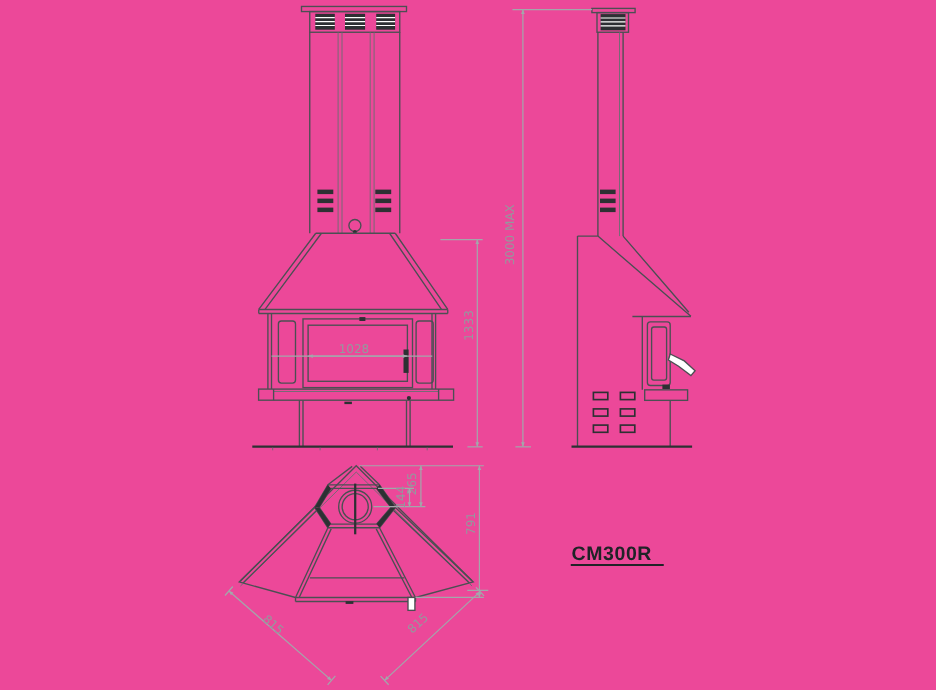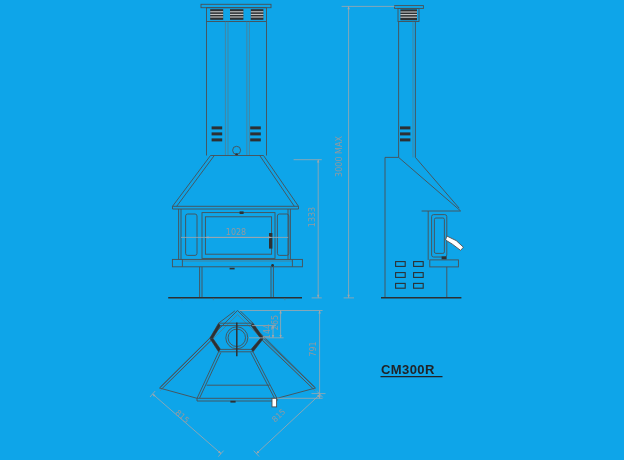--- a/index.html
+++ b/index.html
@@ -1,16 +1,16 @@
 <!DOCTYPE html>
 <html><head>
 <meta charset="utf-8">
 <style>
   html,body{margin:0;padding:0;background:#ffffff;}
-  #stage{position:relative;width:624px;height:460px;background:#0ea5e9;overflow:hidden;
+  #stage{position:relative;width:624px;height:460px;background:#ec4899;overflow:hidden;
          font-family:"Liberation Sans",sans-serif;}
   svg{position:absolute;left:0;top:0;}
   .ln  {stroke:#4b4f53;stroke-width:.9;fill:none;}
   .lnf {stroke:#4b4f53;stroke-width:.9;fill:#ffffff;}
   .lt  {stroke:#6a6e72;stroke-width:.6;fill:none;}
   .dk  {fill:#2d3033;stroke:none;}
   .dkl {stroke:#2d3033;stroke-width:1.1;fill:none;}
   .thick{stroke:#2d3033;stroke-width:1.5;fill:none;}
   .slat{stroke:#ffffff;stroke-width:.8;fill:none;}
   .dim {stroke:#a3a7ab;stroke-width:.8;fill:none;}

